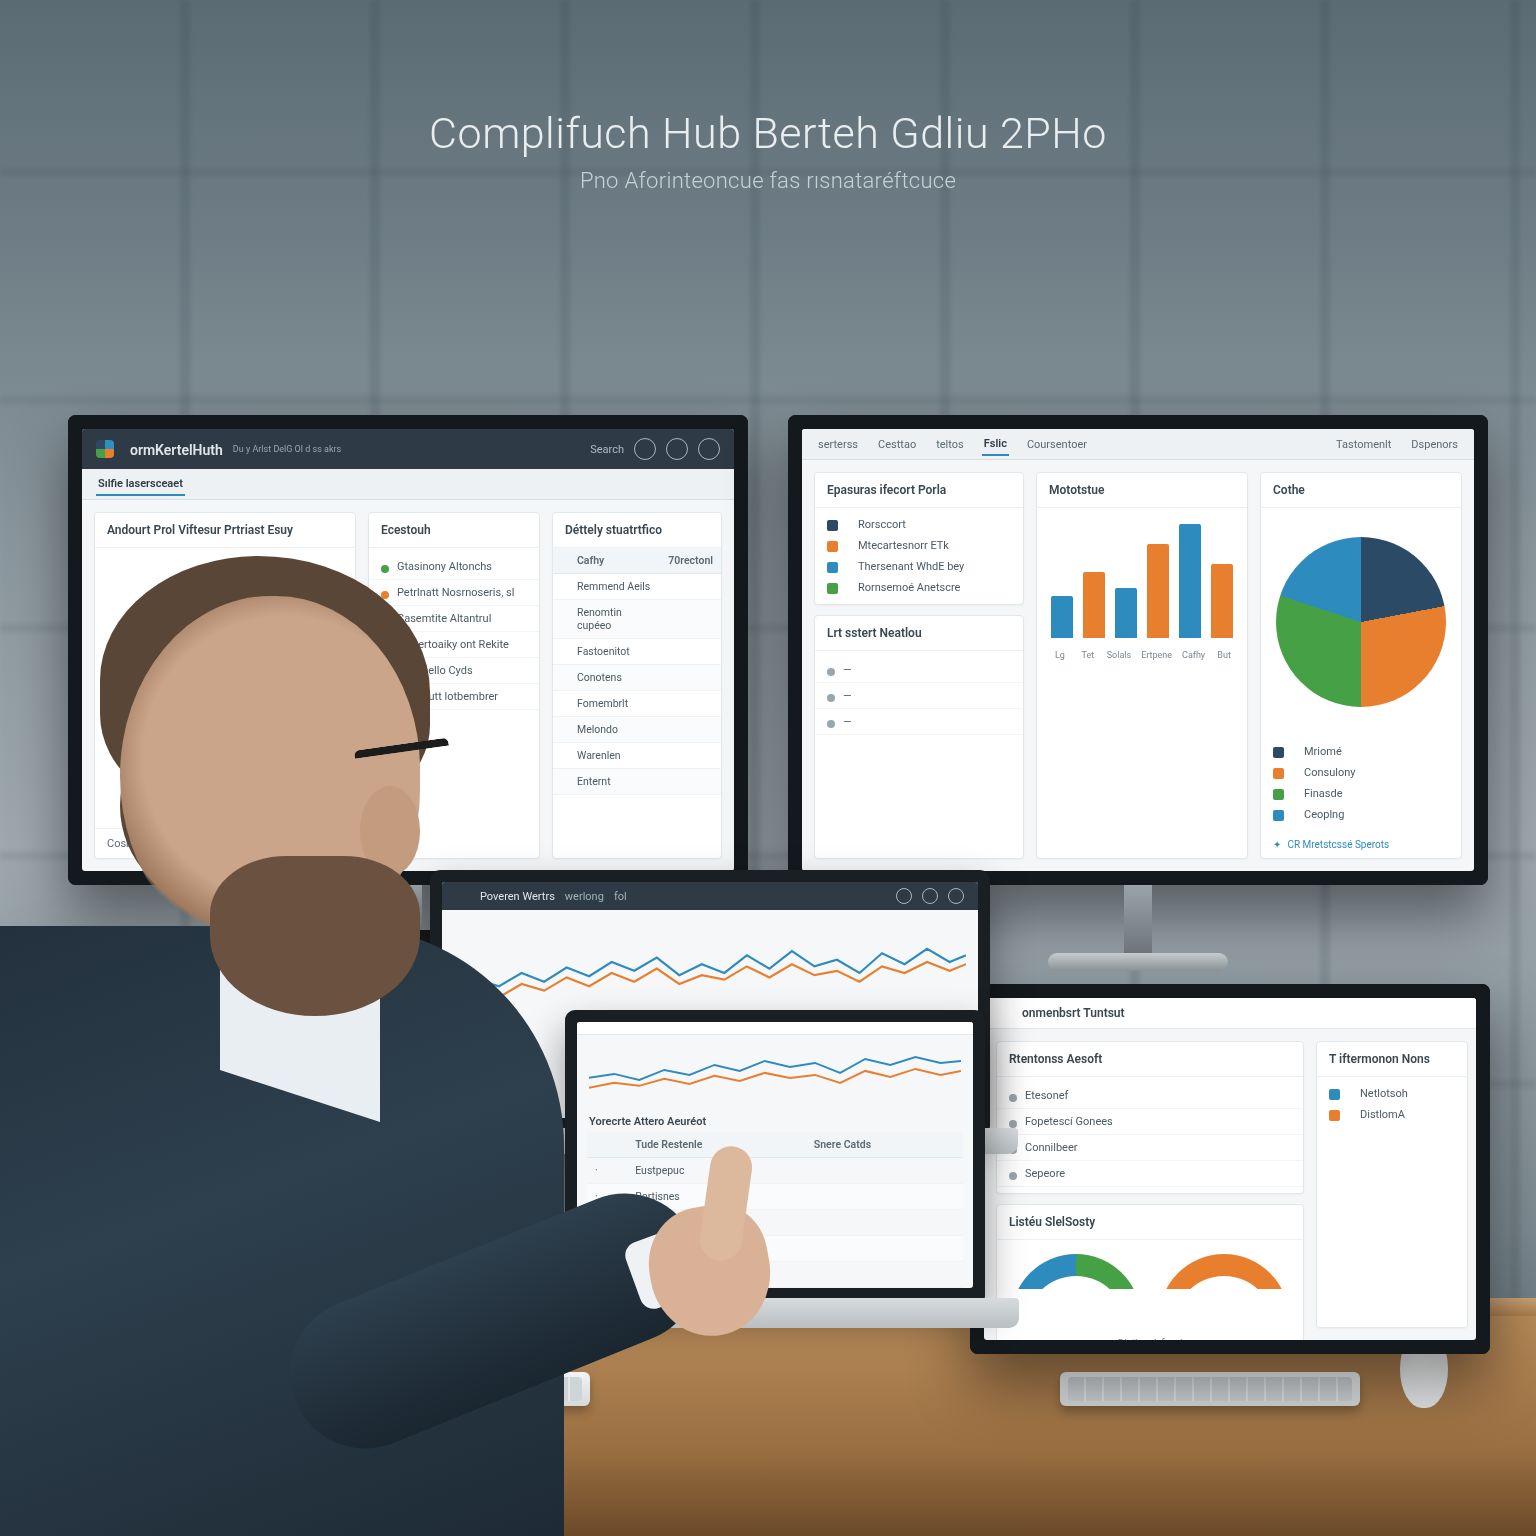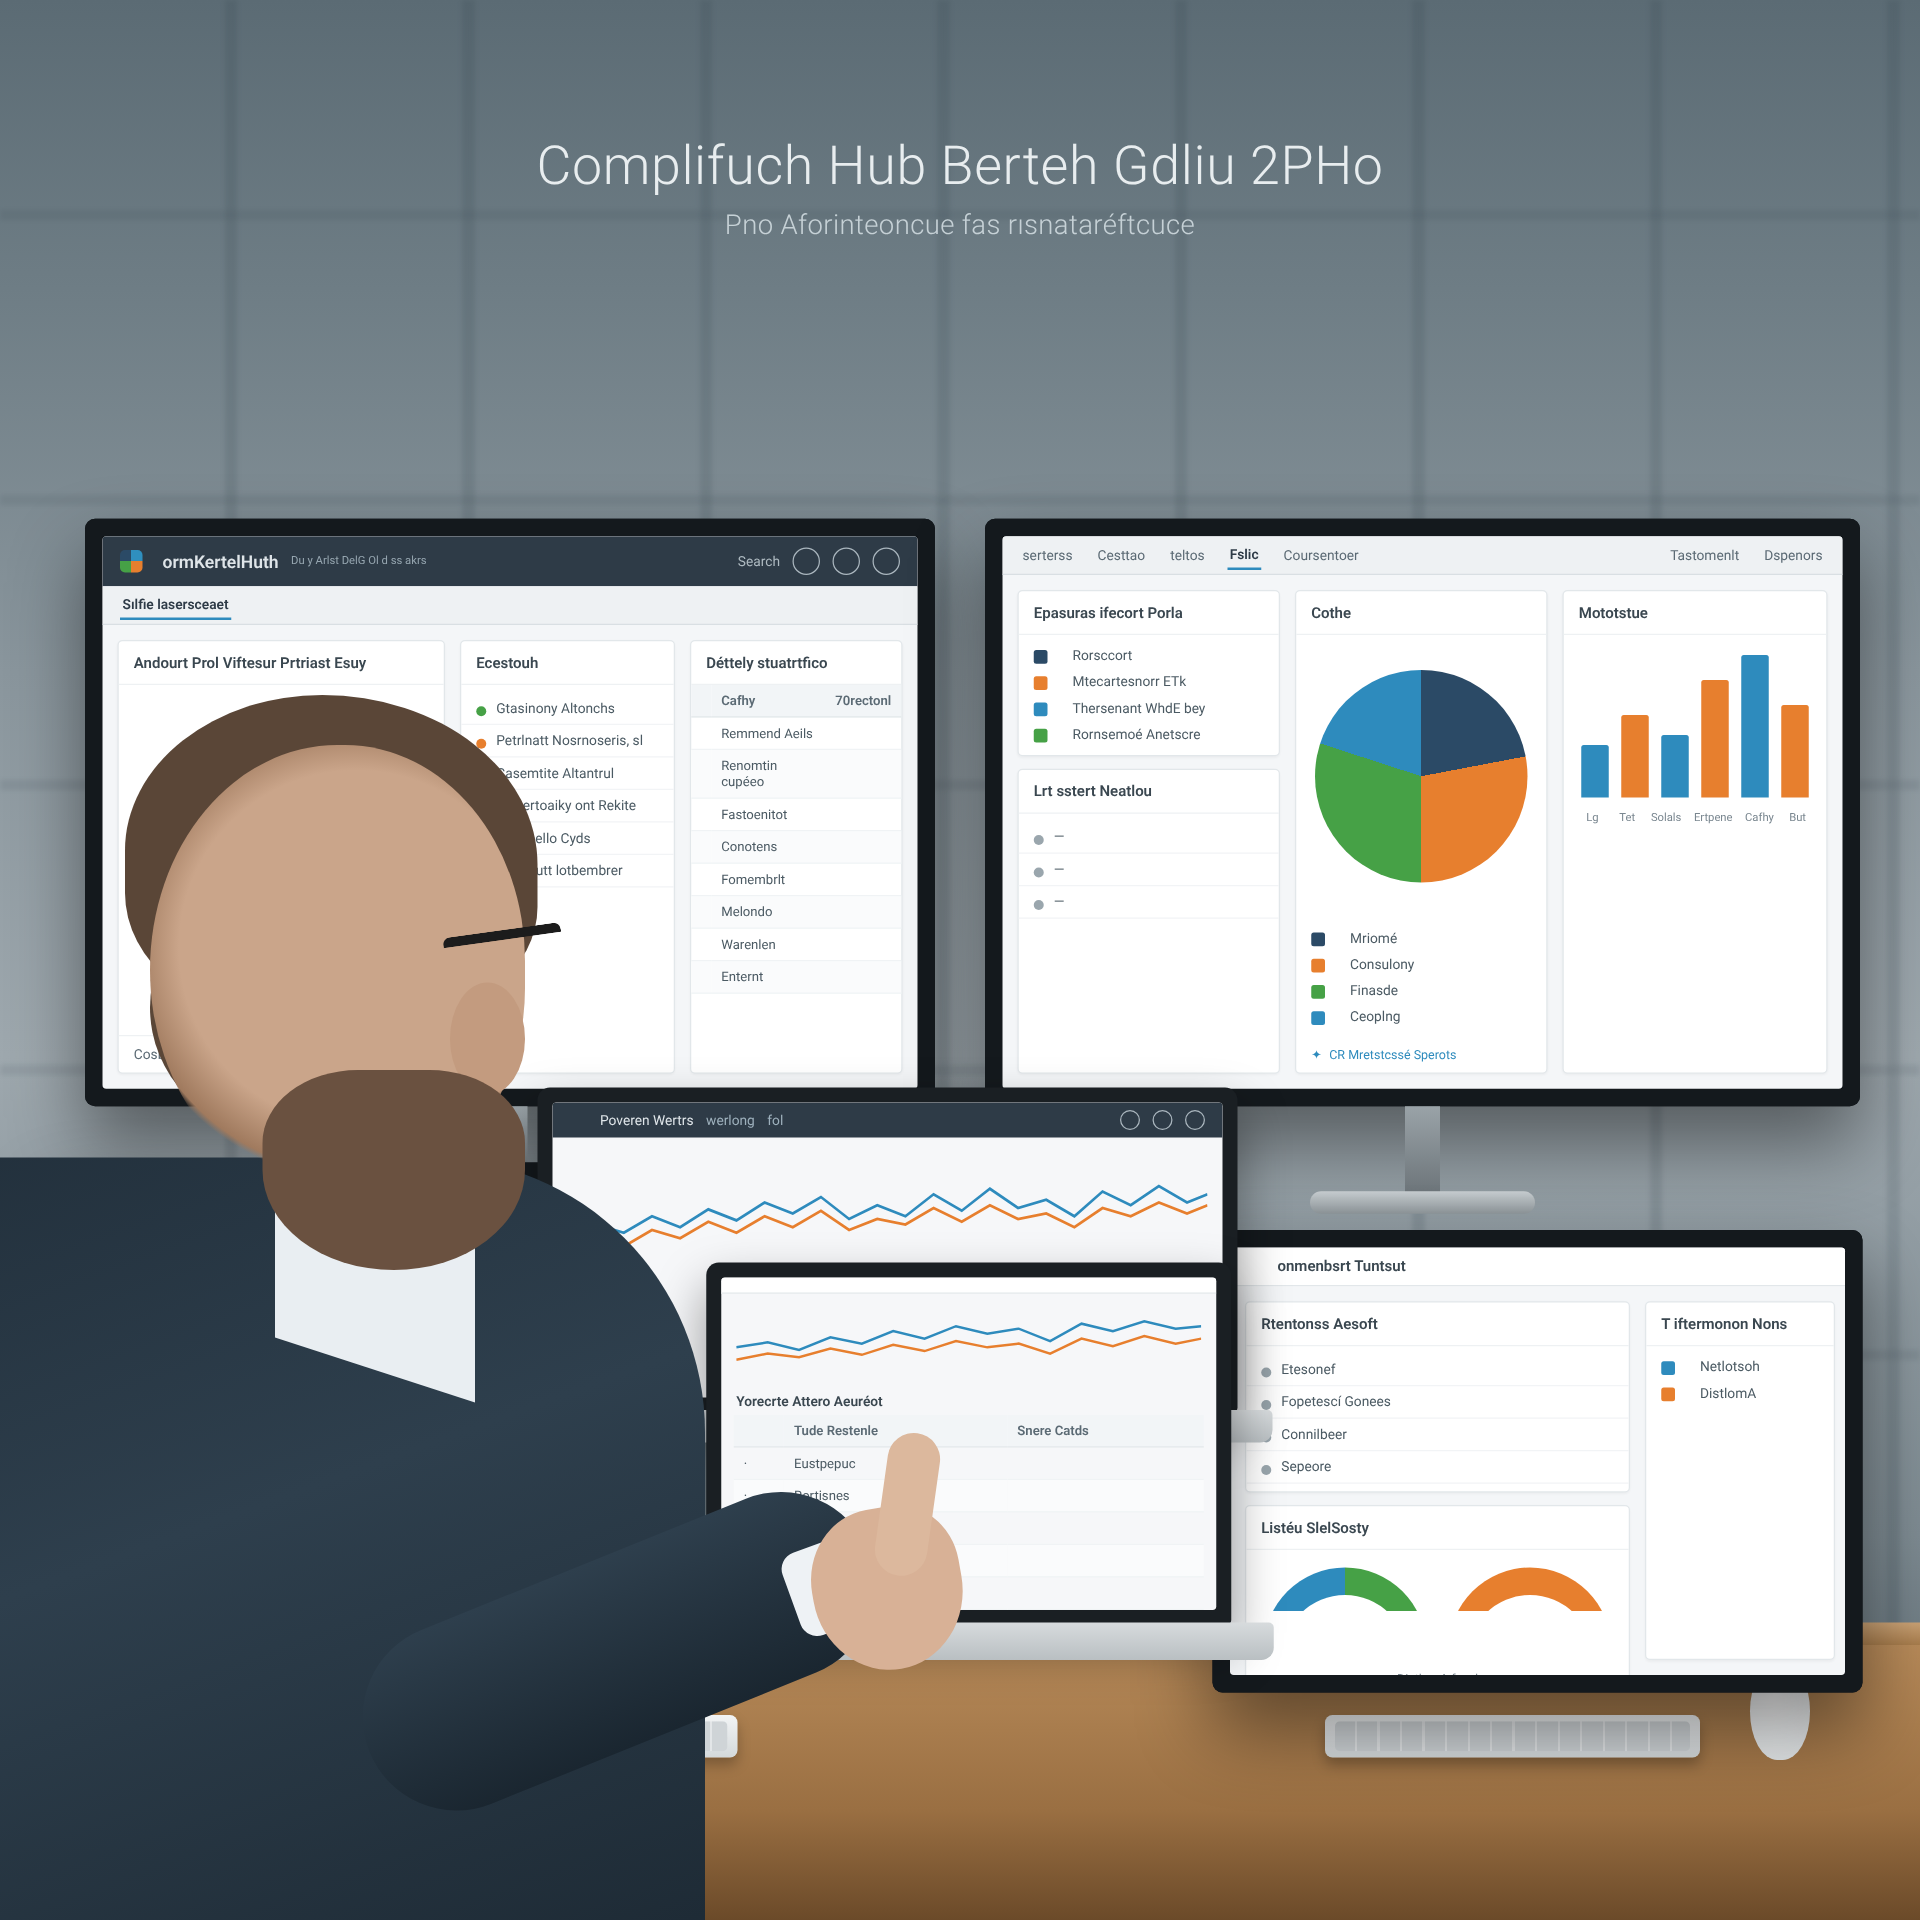--- a/index.html
+++ b/index.html
@@ -285,66 +285,66 @@
                   <span>—</span>
                 </div>
               <div class="li">
                   <span class="dot" style="background:#9aa6ad"></span>
                   <span>—</span>
                 </div>
             </div>
           </div>
         </div>
 
-        <div class="card" style="flex:1;display:flex;flex-direction:column">
-          <h4>Cothe</h4>
-          <div style="flex:1;display:flex;align-items:center;justify-content:center;padding:8px;gap:14px">
-            <div class="pie" style="width:170px;height:170px;background:conic-gradient(#2b4a66 0 22%,#e77f2e 0 50%,#46a146 0 80%,#2e8bbd 0 100%)"></div>
-          </div>
-          <div class="legend" style="flex-direction:column">
-            <div class="row">
-                <span class="sw" style="background:#2b4a66"></span>
-                <span>Mriomé</span>
-              </div>
-            <div class="row">
-                <span class="sw" style="background:#e77f2e"></span>
-                <span>Consulony</span>
-              </div>
-            <div class="row">
-                <span class="sw" style="background:#46a146"></span>
-                <span>Finasde</span>
-              </div>
-            <div class="row">
-                <span class="sw" style="background:#2e8bbd"></span>
-                <span>Ceoplng</span>
-              </div>
-          </div>
-          <div class="footer-note">
-              <span>CR Mretstcssé Sperots</span>
-            </div>
-        </div>
-
         <div class="card" style="flex:0 0 210px;display:flex;flex-direction:column">
           <h4>Mototstue</h4>
           <div class="bars">
             <div class="b" style="height:35%;background:#2e8bbd"></div>
             <div class="b" style="height:55%;background:#e77f2e"></div>
             <div class="b" style="height:42%;background:#2e8bbd"></div>
             <div class="b" style="height:78%;background:#e77f2e"></div>
             <div class="b" style="height:95%;background:#2e8bbd"></div>
             <div class="b" style="height:62%;background:#e77f2e"></div>
           </div>
           <div class="barlbls">
             <span>Lg</span>
               <span>Tet</span>
               <span>Solals</span>
               <span>Ertpene</span>
               <span>Cafhy</span>
               <span>But</span>
           </div>
+        </div>
+
+        <div class="card" style="flex:1;display:flex;flex-direction:column">
+          <h4>Cothe</h4>
+          <div style="flex:1;display:flex;align-items:center;justify-content:center;padding:8px;gap:14px">
+            <div class="pie" style="width:170px;height:170px;background:conic-gradient(#2b4a66 0 22%,#e77f2e 0 50%,#46a146 0 80%,#2e8bbd 0 100%)"></div>
+          </div>
+          <div class="legend" style="flex-direction:column">
+            <div class="row">
+                <span class="sw" style="background:#2b4a66"></span>
+                <span>Mriomé</span>
+              </div>
+            <div class="row">
+                <span class="sw" style="background:#e77f2e"></span>
+                <span>Consulony</span>
+              </div>
+            <div class="row">
+                <span class="sw" style="background:#46a146"></span>
+                <span>Finasde</span>
+              </div>
+            <div class="row">
+                <span class="sw" style="background:#2e8bbd"></span>
+                <span>Ceoplng</span>
+              </div>
+          </div>
+          <div class="footer-note">
+              <span>CR Mretstcssé Sperots</span>
+            </div>
         </div>
       </div>
     </div>
   </div>
 
   <div class="monitor" style="left:40px;top:930px;width:420px;height:360px">
     <div class="bezel"></div>
     <div class="screen">
       <div class="topbar" style="height:30px;background:#eef1f3;color:#5b6a74;font-size:11px">
         <span>Bat</span>

